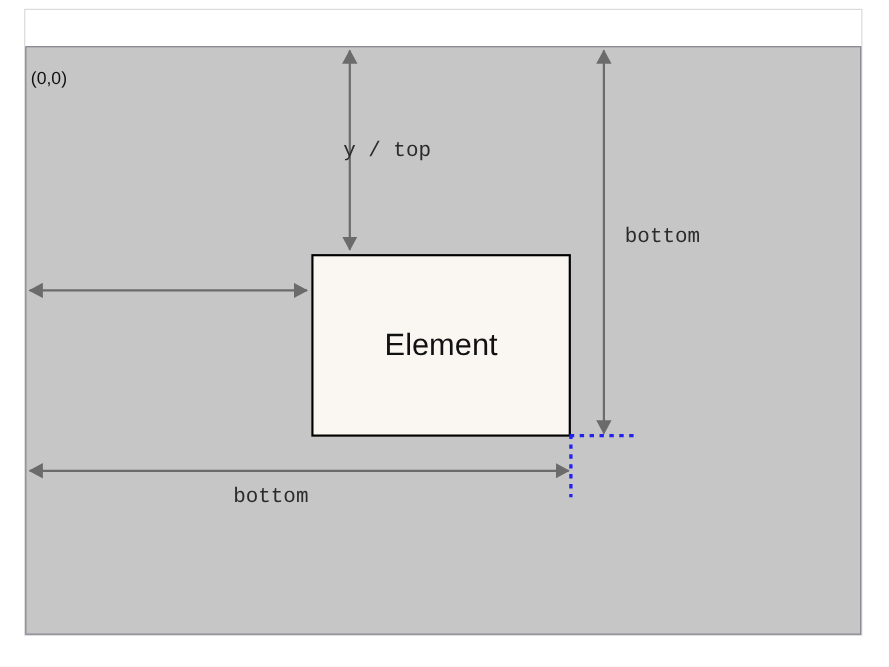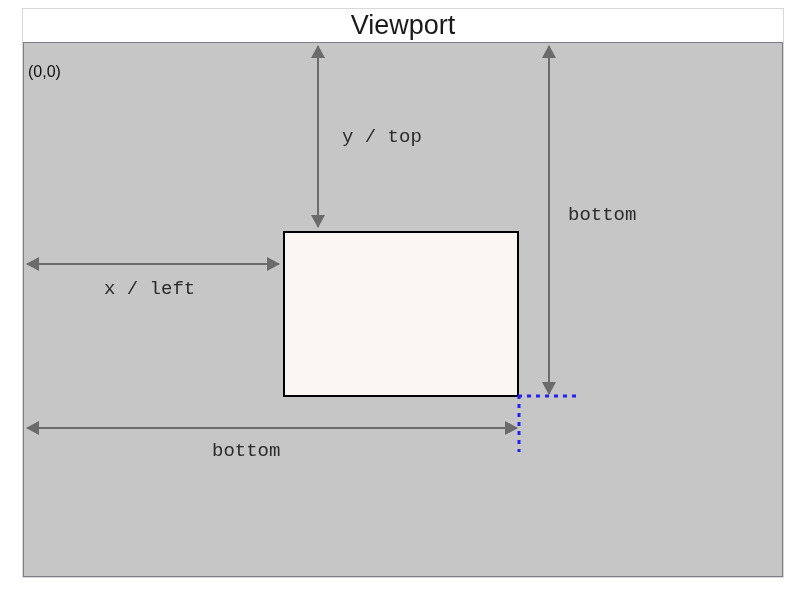--- a/index.html
+++ b/index.html
@@ -106,39 +106,39 @@
   }
 
   
   .measure-label {
     position: absolute;
     font-family: "Liberation Mono", "DejaVu Sans Mono", monospace;
     font-size: 19px;
     color: #2b2b2b;
     white-space: nowrap;
   }
-  .label-ytop    { left: 342px; top: 126px; text-align: right; }
+  .label-ytop    { left: 312px; top: 126px; text-align: right; }
   .label-bottom  { left: 568px; top: 204px; }
   .label-xleft   { left: 104px; top: 278px; }
   .label-right   { left: 212px; top: 440px; }
 </style>
 </head>
 <body>
 
 <div id="stage">
 
   <div class="figure-frame"></div>
 
-  <div class="figure-title">Viewport</div>
 
   <div class="viewport-box"></div>
 
   <div class="origin-label">(0,0)</div>
 
   <div class="element-box"></div>
+  <div class="element-label">Element</div>
 
   <svg class="overlay" viewBox="0 0 808 606">
     <defs>
       <marker id="ah-up" markerWidth="14" markerHeight="14" refX="7" refY="12" orient="auto-start-reverse" markerUnits="userSpaceOnUse">
         <path d="M7,0 L14,13 L0,13 Z" fill="#6b6b6b"></path>
       </marker>
       <marker id="ah-end" markerWidth="14" markerHeight="14" refX="12" refY="7" orient="auto" markerUnits="userSpaceOnUse">
         <path d="M0,0 L13,7 L0,14 Z" fill="#6b6b6b"></path>
       </marker>
       <marker id="ah-start" markerWidth="14" markerHeight="14" refX="12" refY="7" orient="auto-start-reverse" markerUnits="userSpaceOnUse">
@@ -165,17 +165,16 @@
     <g>
       <line x1="518" y1="396" x2="578" y2="396" stroke="#2222ee" stroke-width="3" stroke-dasharray="4 5" stroke-linecap="butt"></line>
       <line x1="519" y1="395" x2="519" y2="452" stroke="#2222ee" stroke-width="3" stroke-dasharray="4 5" stroke-linecap="butt"></line>
     </g>
   </svg>
 
   <div class="measure-label label-ytop">y / top</div>
 
   <div class="measure-label label-bottom">bottom</div>
 
-  <div class="measure-label label-xleft">x / left</div>
 
   <div class="measure-label label-right">bottom</div>
 
 </div>
 
 </body></html>

